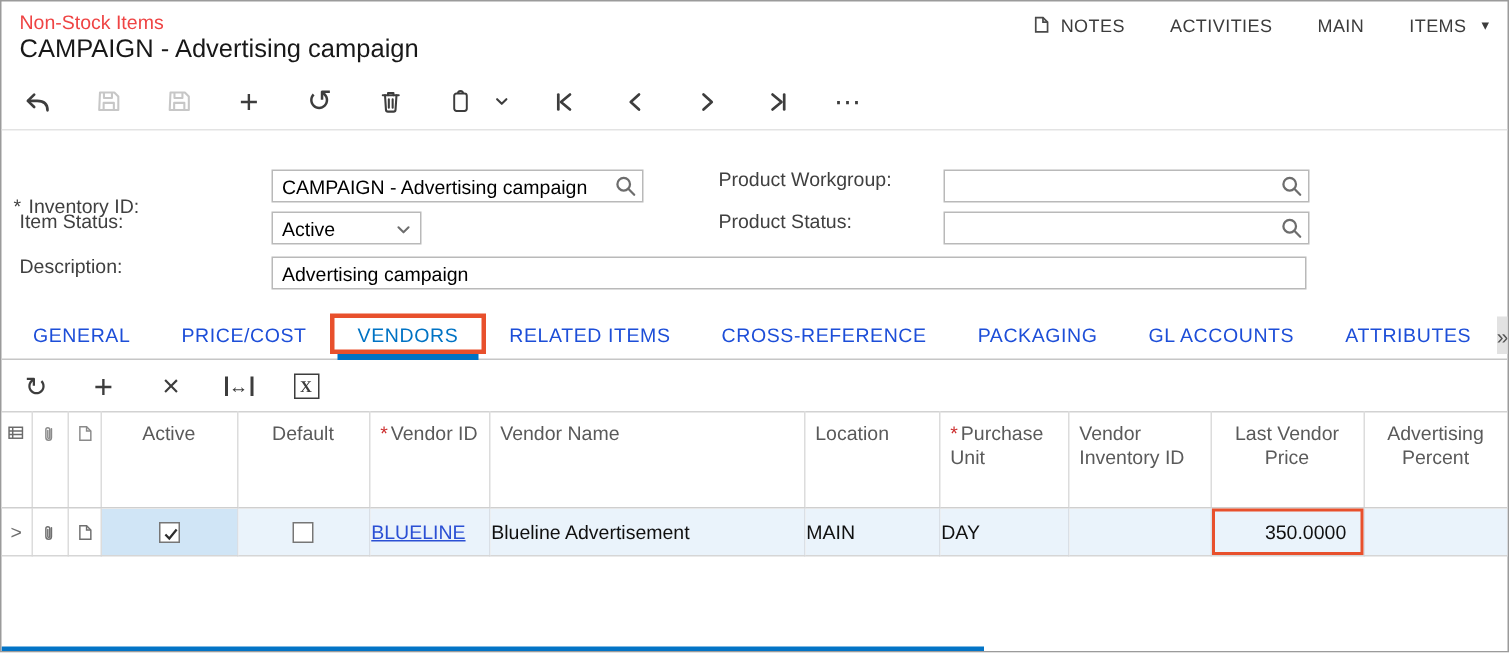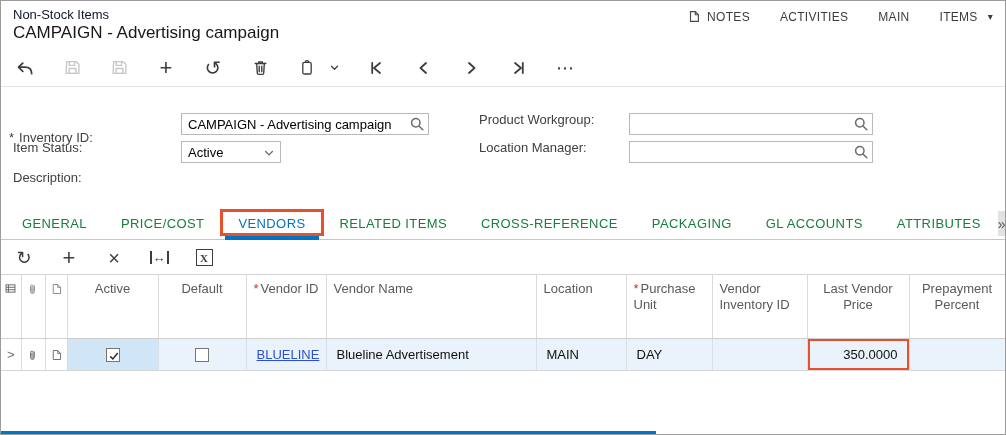--- a/index.html
+++ b/index.html
@@ -3,21 +3,21 @@
 <meta charset="utf-8">
 <style>
   html,body{margin:0;padding:0;background:#f4f4f4;}
   .screen{
     position:relative;width:1006px;height:435px;margin:0 auto;
     box-sizing:border-box;border:1px solid #9b9b9b;background:#fff;
     font-family:"Liberation Sans",sans-serif;overflow:hidden;color:#222;
   }
   
   .titlebar{position:absolute;top:0;left:0;right:0;height:48px;}
-  .breadcrumb{position:absolute;left:12px;top:6px;font-size:13px;color:#0f172a;text-decoration:none;cursor:pointer;}
+  .breadcrumb{position:absolute;left:12px;top:6px;font-size:13px;color:#ef4444;text-decoration:none;cursor:pointer;}
   .page-title{position:absolute;left:12px;top:22px;font-size:17px;font-weight:400;color:#181818;margin:0;}
   .top-menu{position:absolute;right:12px;top:8px;display:flex;align-items:center;gap:30px;font-size:12px;color:#3c3c3c;letter-spacing:.3px;}
   .top-menu .menu-item{display:flex;align-items:center;gap:6px;cursor:pointer;white-space:nowrap;}
   .caret{font-size:10px;color:#3c3c3c;margin-left:4px;}
   
   .main-toolbar{position:absolute;top:48px;left:0;right:0;height:38px;display:flex;align-items:center;padding-left:14px;gap:27px;border-bottom:1px solid #e3e3e3;box-sizing:border-box;}
   .tbtn{display:inline-flex;align-items:center;justify-content:center;width:20px;height:22px;color:#3d3d3d;cursor:pointer;background:none;border:none;padding:0;}
   .tbtn.disabled{color:#c7c7c7;}
   .glyph-20{font-size:20px;line-height:20px;}
   .glyph-22{font-size:22px;line-height:20px;font-weight:300;}
@@ -30,38 +30,38 @@
   .req{color:#404040;margin-right:5px;}
   .req-red{color:#cc2e2e;margin-right:2px;}
   .field{position:absolute;height:22px;}
   .field input{width:100%;height:22px;box-sizing:border-box;border:1px solid #b9b9b9;padding:0 24px 0 6px;font:13px "Liberation Sans",sans-serif;color:#000;background:#fff;}
   .field.noicon input{padding-right:6px;}
   .lookup{position:absolute;right:4px;top:3px;width:16px;height:16px;color:#6d6d6d;cursor:pointer;}
   .selectbox{position:absolute;height:22px;box-sizing:border-box;border:1px solid #b9b9b9;background:#fff;display:flex;align-items:center;padding:0 22px 0 6px;font-size:13px;color:#000;cursor:pointer;}
   .selectbox .sel-caret{position:absolute;right:5px;top:5px;width:12px;height:12px;color:#6d6d6d;}
   
   .tabs{position:absolute;top:207px;left:0;right:0;height:32px;display:flex;align-items:stretch;border-bottom:1px solid #c6c6c6;box-sizing:border-box;}
-  .tab{position:relative;display:flex;align-items:center;padding:0 15px;margin:0 2px;font-size:13px;letter-spacing:.4px;color:#15803d;cursor:pointer;white-space:nowrap;}
+  .tab{position:relative;display:flex;align-items:center;padding:0 15px;margin:0 2px;font-size:13px;letter-spacing:.4px;color:#1d4ed8;cursor:pointer;white-space:nowrap;}
   .tab:first-child{margin-left:6px;}
   .tab.active{color:#0073c4;}
   .tab.active .underline{position:absolute;left:2px;right:2px;bottom:-1px;height:4px;background:#0073c4;}
   .ann{position:absolute;border:3px solid #e8502c;pointer-events:none;}
   .ann-tab{inset:1px -3px 3px -3px;}
   .tab-overflow{margin-left:auto;margin-right:8px;align-self:center;width:26px;height:25px;background:#e2e2e2;color:#555;display:flex;align-items:center;justify-content:center;font-size:14px;cursor:pointer;}
   
   .grid-toolbar{position:absolute;top:240px;left:0;right:0;height:33px;display:flex;align-items:center;gap:25px;padding-left:13px;box-sizing:border-box;}
   .fit-icon{border-left:2px solid #3d3d3d;border-right:2px solid #3d3d3d;height:13px;display:inline-flex;align-items:center;padding:0 1px;font-size:13px;line-height:13px;}
   .excel-icon{width:15px;height:15px;border:1.5px solid #3d3d3d;display:inline-flex;align-items:center;justify-content:center;font:bold 11px "Liberation Serif",serif;color:#3d3d3d;}
   
   table.grid{position:absolute;top:273px;left:0;width:1004px;border-collapse:collapse;table-layout:fixed;}
   .grid th{height:64px;box-sizing:border-box;vertical-align:top;padding:6px 7px;font-weight:400;font-size:13px;line-height:16px;color:#5a5a5a;text-align:left;border-right:1px solid #dcdcdc;border-top:1px solid #d2d2d2;border-bottom:1px solid #cfcfcf;background:#fff;}
   .grid th.icon-col{padding:6px 2px;text-align:center;color:#8a8a8a;}
   .grid th.center{text-align:center;}
   .grid th.right{text-align:center;}
-  .grid td{height:32px;box-sizing:border-box;padding:0 10px;font-size:13px;color:#101010;border-right:1px solid #d9dfe6;border-bottom:1px solid #d6d6d6;background:#eaf3fb;white-space:nowrap;overflow:hidden;}
+  .grid td{height:32px;box-sizing:border-box;padding:0 1px;font-size:13px;color:#101010;border-right:1px solid #d9dfe6;border-bottom:1px solid #d6d6d6;background:#eaf3fb;white-space:nowrap;overflow:hidden;}
   .grid td.white{background:#fff;border-right-color:#dcdcdc;}
   .grid td.activecell{background:#d0e5f6;}
   .grid td.icon-cell{padding:0 2px;text-align:center;color:#6f6f6f;}
   .grid td.center{text-align:center;}
   .grid td.right{text-align:right;}
   .expander{font-size:12px;color:#555;}
   .rowlink{color:#2b50d4;text-decoration:underline;cursor:pointer;}
   .checkbox{width:14px;height:14px;box-sizing:border-box;border:1px solid #767676;background:#fff;display:inline-block;position:relative;vertical-align:middle;cursor:pointer;}
   .checkbox svg{display:none;position:absolute;left:0;top:0;width:12px;height:12px;margin:1px;stroke:#2d2d2d;stroke-width:2;fill:none;}
   .checkbox.on svg{display:block;}
@@ -184,33 +184,36 @@
     <div class="selectbox" style="left:180px;top:54px;width:100px;">
       <span>Active</span>
       <span class="sel-caret">
         <svg class="ic" width="12" height="12" viewBox="0 0 16 16" fill="none" stroke="currentColor" stroke-width="1.8" stroke-linecap="round" stroke-linejoin="round">
           <polyline points="3.5,6 8,10.5 12.5,6"></polyline>
         </svg>
       </span>
     </div>
 
     <span class="flabel" style="left:12px;top:80px;">Description:</span>
+    <div class="field noicon" style="left:180px;top:84px;width:690px;">
+      <input value="Advertising campaign" style="">
+    </div>
 
     <span class="flabel" style="left:478px;top:22px;">Product Workgroup:</span>
     <div class="field" style="left:628px;top:26px;width:244px;">
       <input value="" style="">
       <span class="lookup">
         <svg class="ic" width="16" height="16" viewBox="0 0 16 16" fill="none" stroke="currentColor" stroke-width="1.5" stroke-linecap="round">
           <circle cx="6.8" cy="6.8" r="4.2"></circle>
             <line x1="10.2" y1="10.2" x2="13.8" y2="13.8"></line>
         </svg>
       </span>
     </div>
 
-    <span class="flabel" style="left:478px;top:50px;">Location Manager:</span>
+    <span class="flabel" style="left:478px;top:50px;">Product Status:</span>
     <div class="field" style="left:628px;top:54px;width:244px;">
       <input value="" style="">
       <span class="lookup">
         <svg class="ic" width="16" height="16" viewBox="0 0 16 16" fill="none" stroke="currentColor" stroke-width="1.5" stroke-linecap="round">
           <circle cx="6.8" cy="6.8" r="4.2"></circle>
             <line x1="10.2" y1="10.2" x2="13.8" y2="13.8"></line>
         </svg>
       </span>
     </div>
   </div>
@@ -280,21 +283,21 @@
           </svg>
         </th>
         <th class="center">Active</th>
         <th class="center">Default</th>
         <th><span class="req-red">*</span><span>Vendor ID</span></th>
         <th>Vendor Name</th>
         <th>Location</th>
         <th><span class="req-red">*</span><span>Purchase Unit</span></th>
         <th>Vendor Inventory ID</th>
         <th class="right">Last Vendor Price</th>
-        <th class="right">Prepayment Percent</th>
+        <th class="right">Advertising Percent</th>
       </tr>
     </thead>
     <tbody>
       <tr>
         <td class="white icon-cell expander">&gt;</td>
         <td class="white icon-cell">
           <span>
             <svg class="ic" style="margin:0 auto;" width="13" height="14" viewBox="0 0 16 16" fill="none" stroke="#6f6f6f" stroke-width="1.2" stroke-linecap="round">
               <path d="M9 4 v7.2 a2.3 2.3 0 0 1 -4.6 0 V4.8 a1.6 1.6 0 0 1 3.2 0 v6.4 a0.8 0.8 0 0 1 -1.6 0 V5.5"></path>
             </svg>

